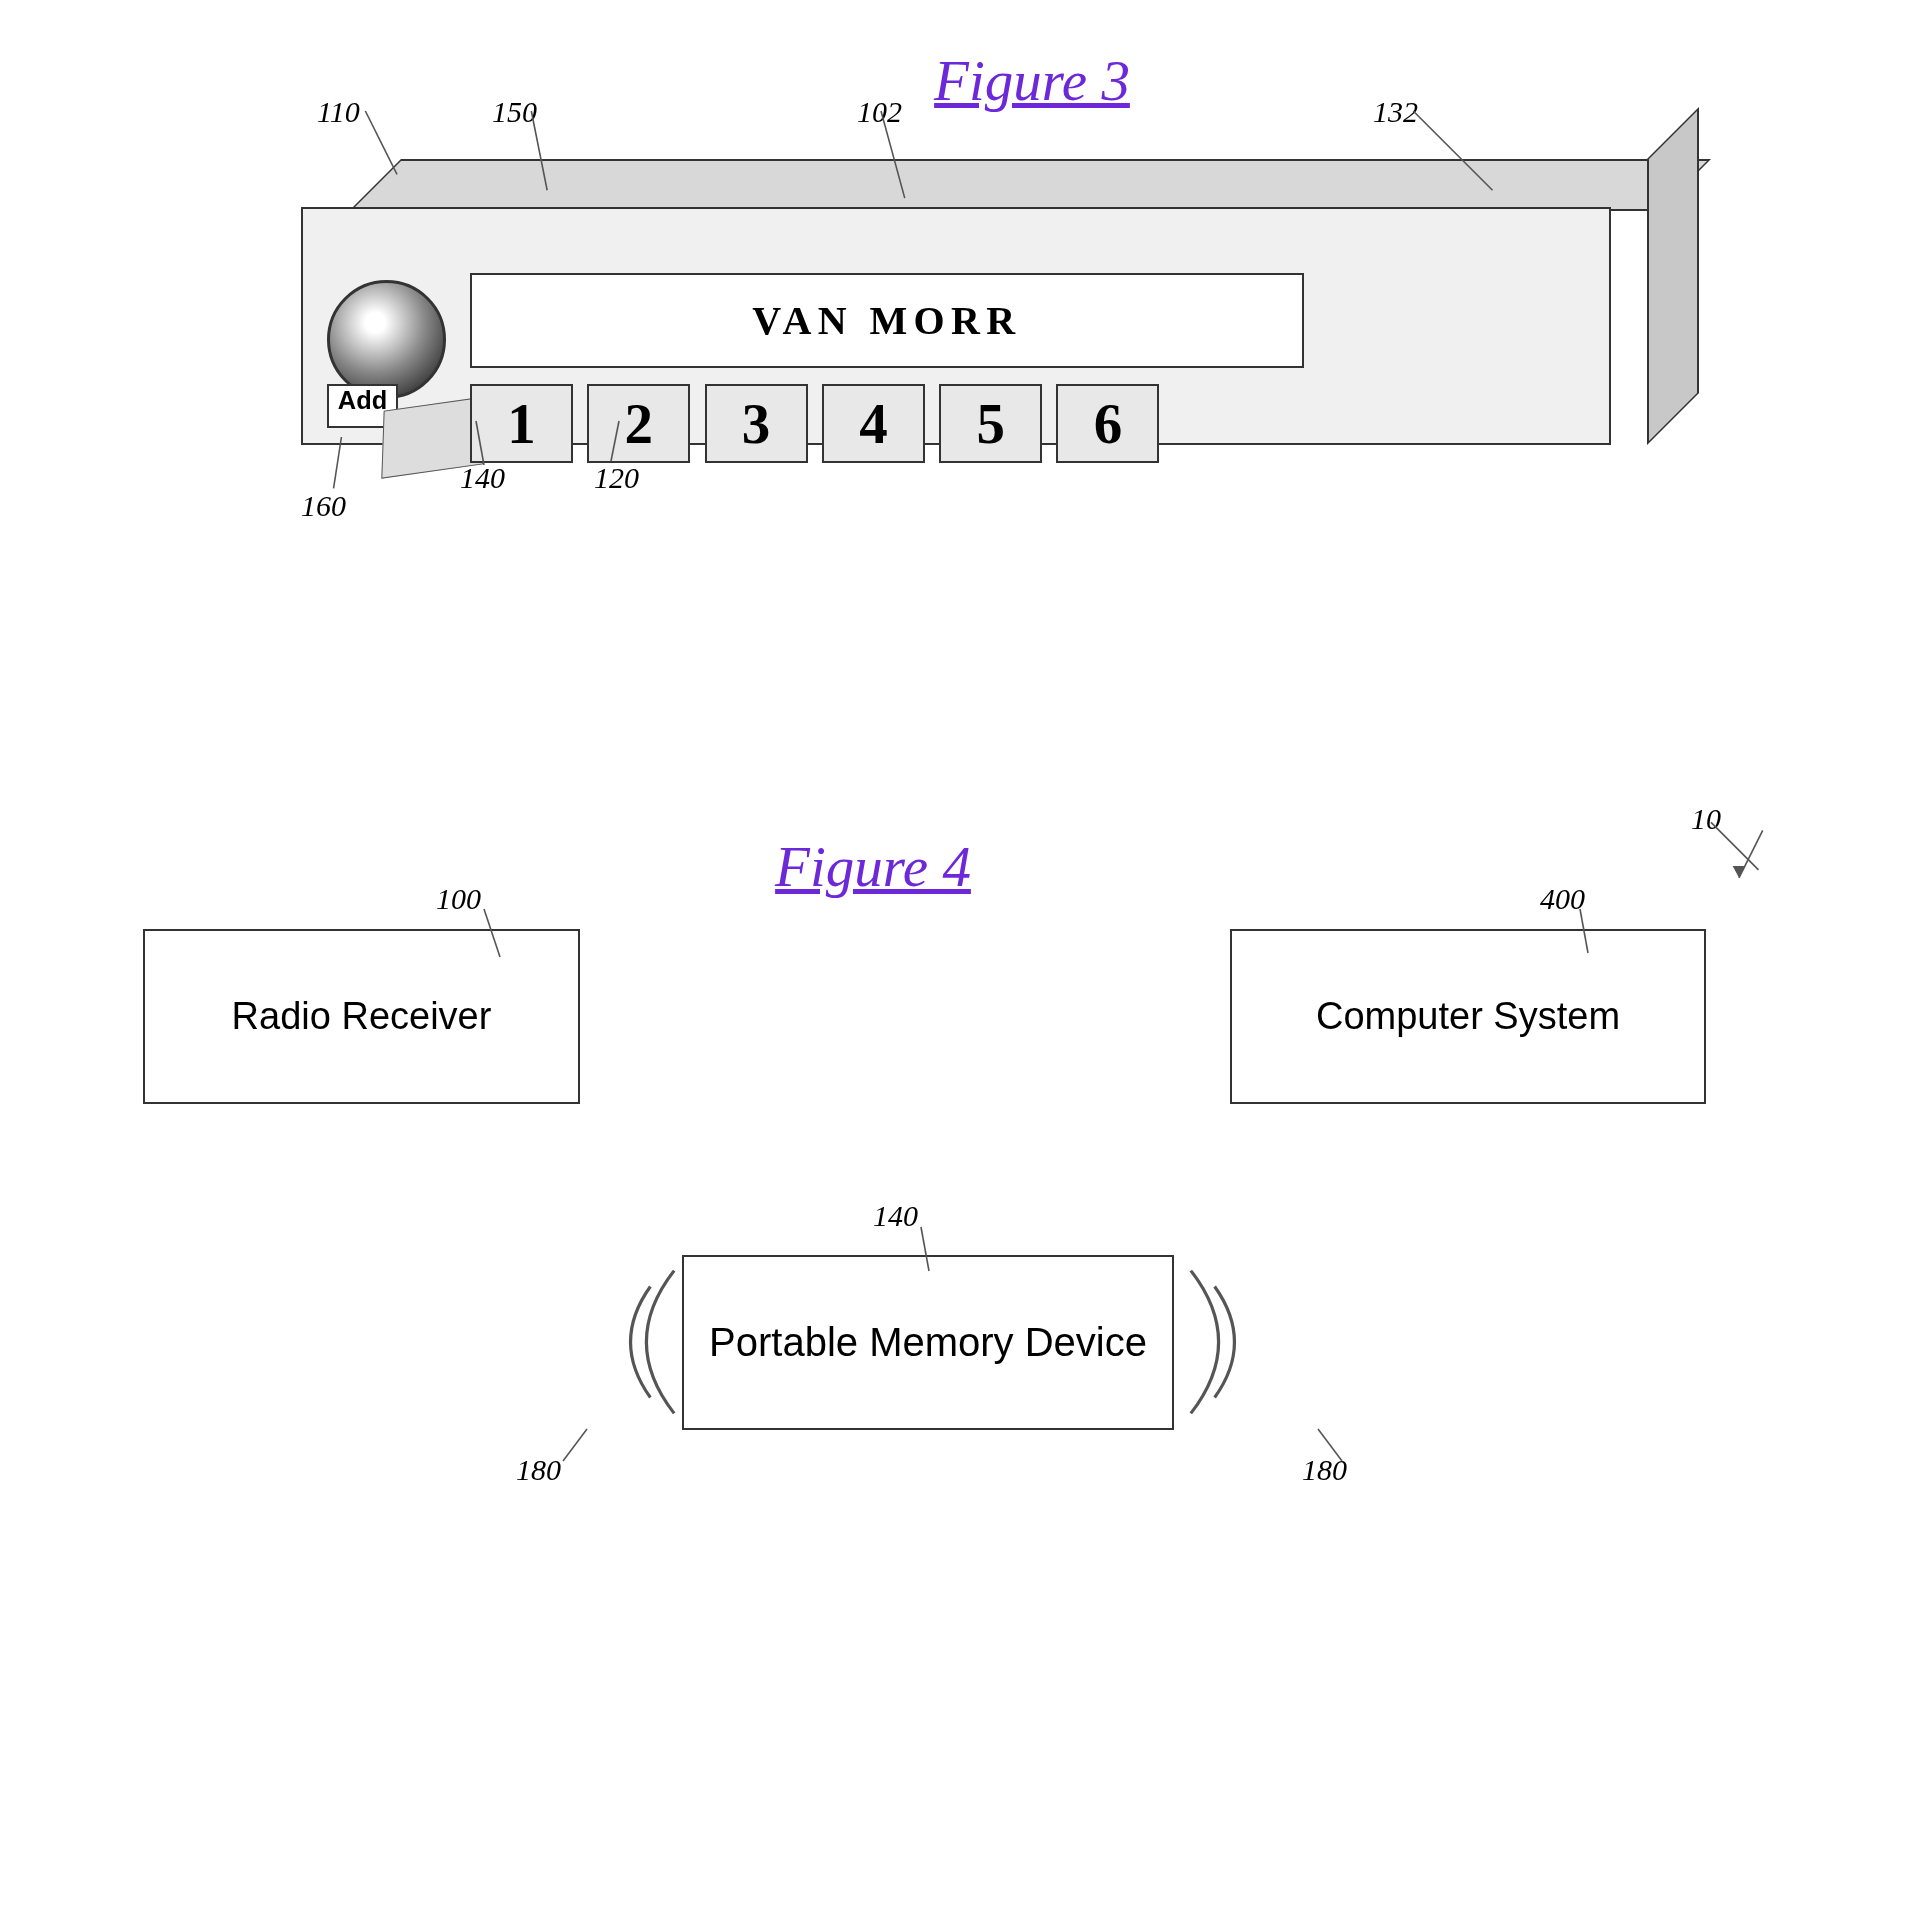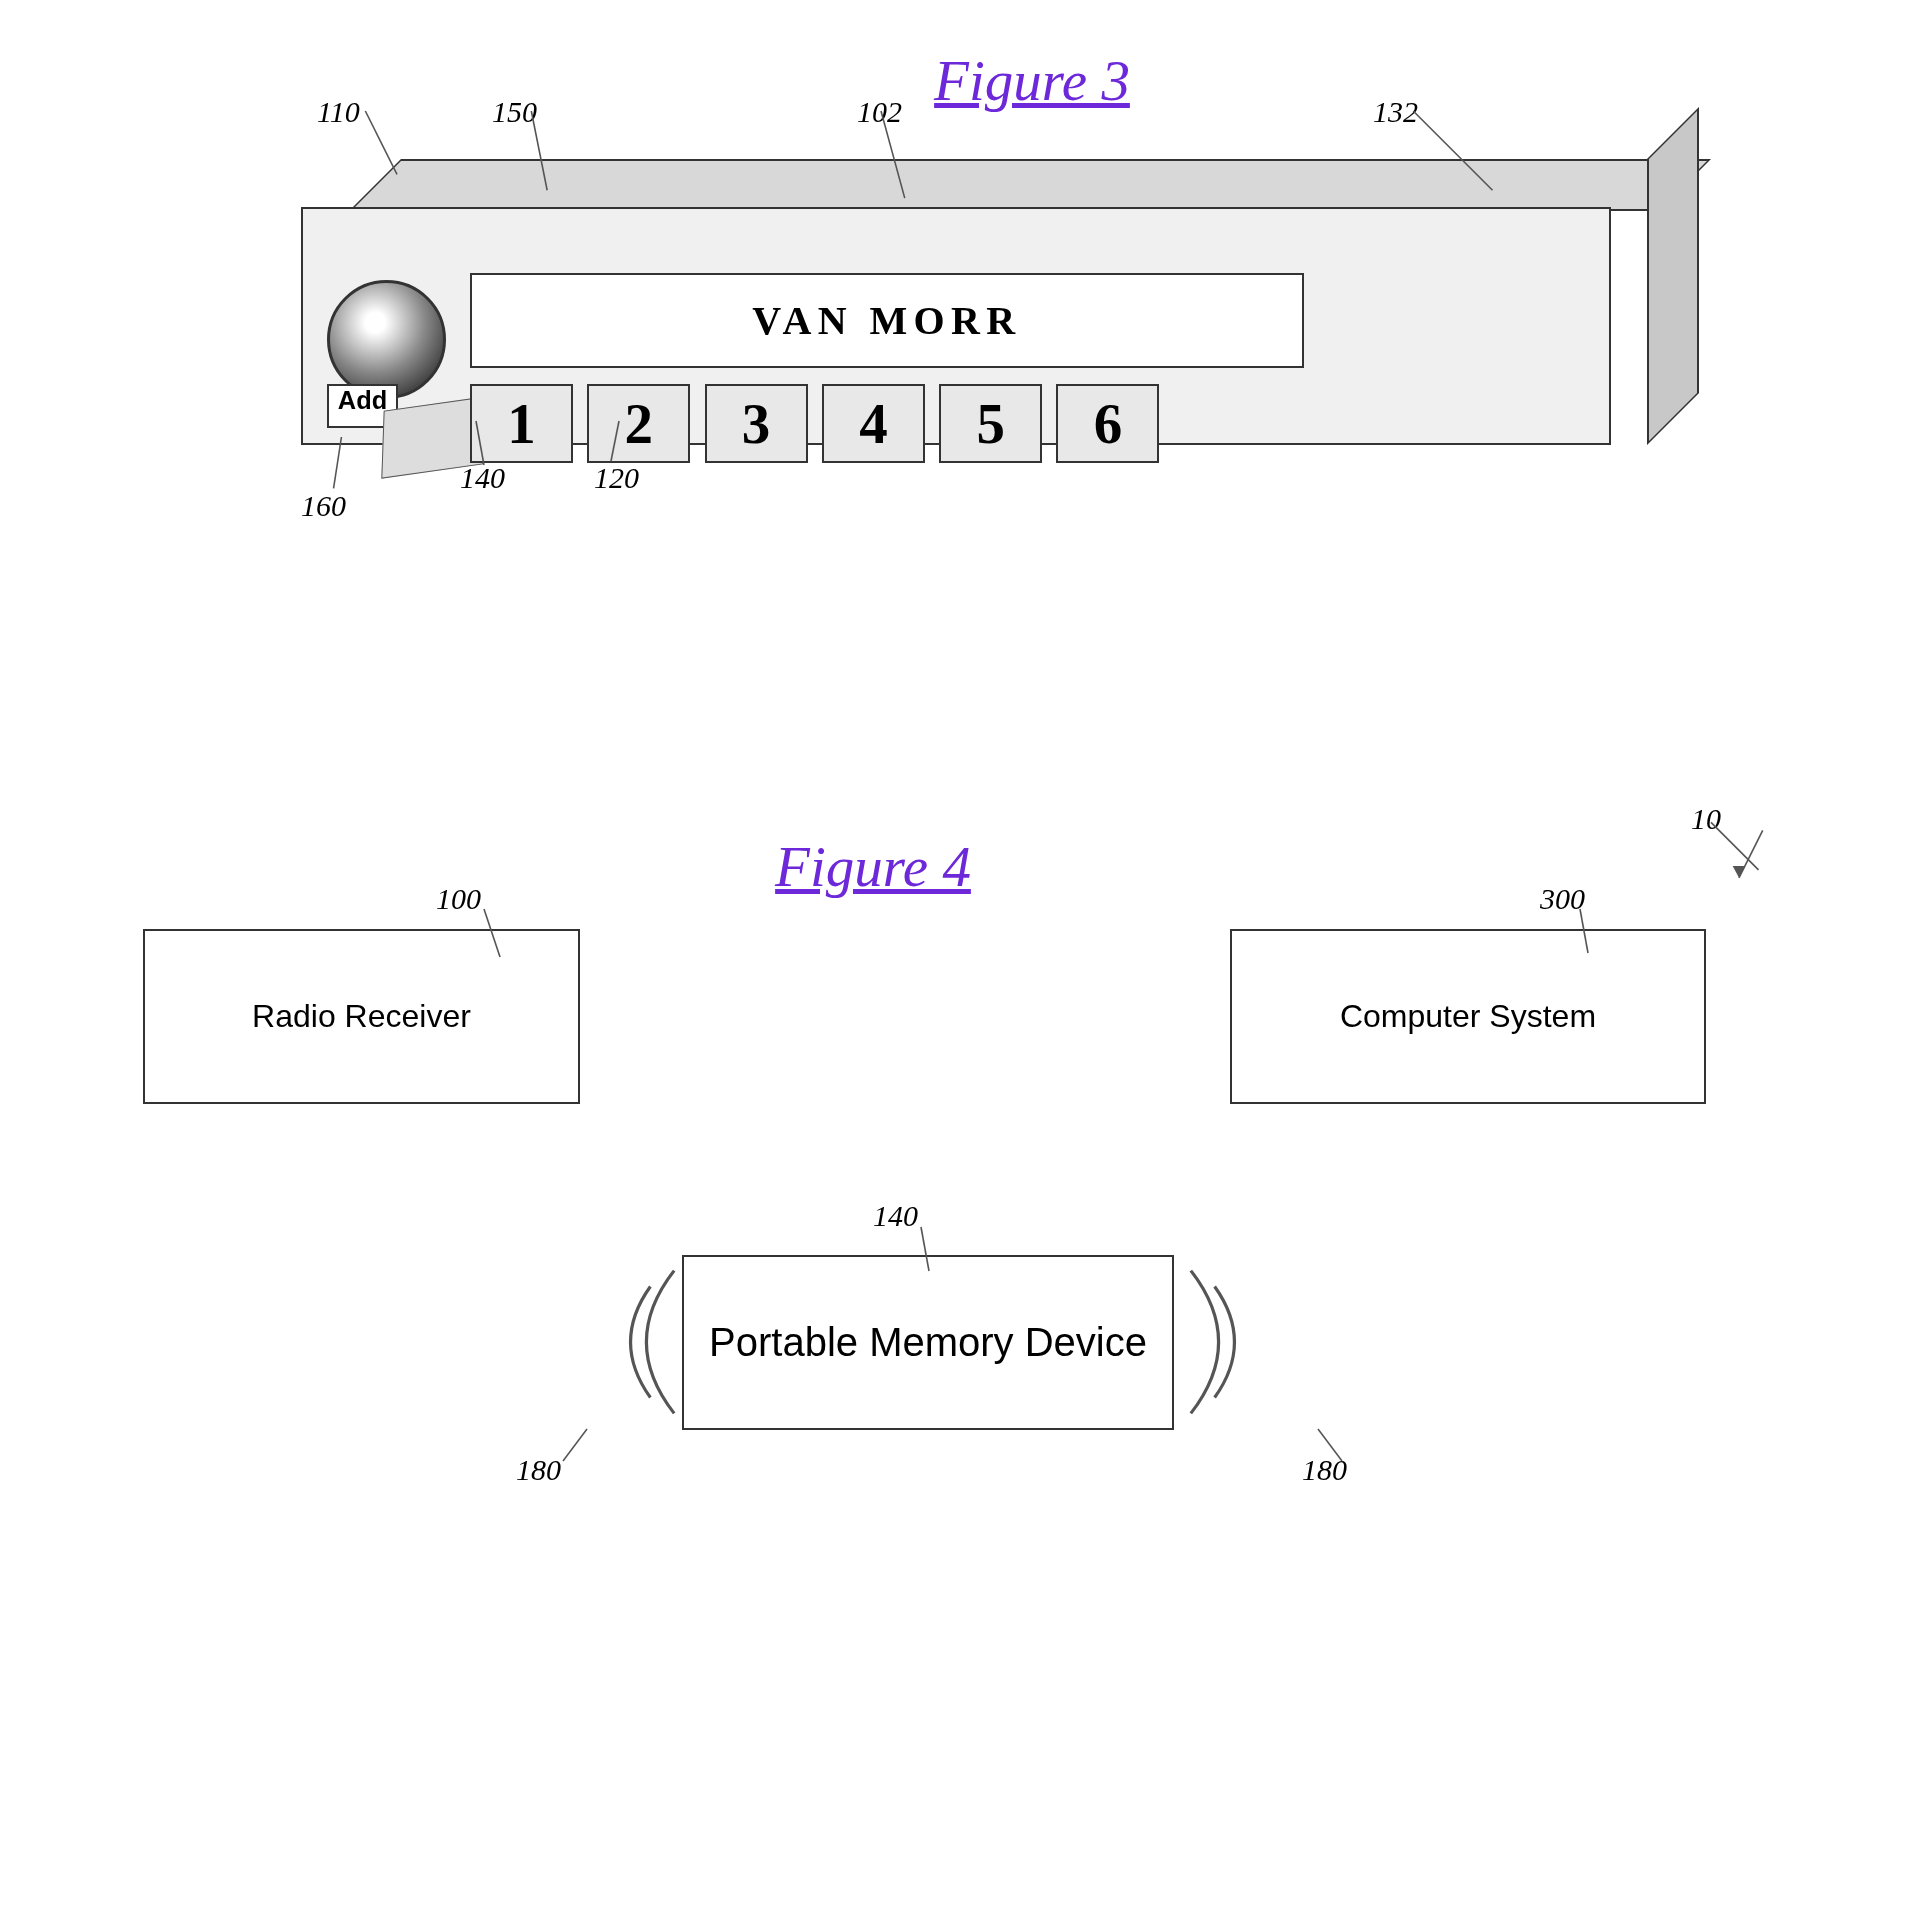--- a/index.html
+++ b/index.html
@@ -193,21 +193,21 @@
 
     
     .diag-box {
       position: absolute;
       background: #fff;
       border: 2.4px solid #333;
       display: flex;
       align-items: center;
       justify-content: center;
       font-family: Arial, sans-serif;
-      font-size: 32px;
+      font-size: 38px;
       color: #000;
       text-align: center;
     }
 
     
     .signal-arcs {
       position: absolute;
     }
 
     .signal-arcs svg {
@@ -335,21 +335,21 @@
   <span class="ref-label" style="top:48px; left:357px;">100</span>
   <svg style="position:absolute;top:75px;left:405px;width:64px;height:64px;overflow:visible;" viewBox="0 0 80 80" width="64" height="64">
     <line x1="0" y1="0" x2="20" y2="60" stroke="#555" stroke-width="2"></line>
   </svg>
 
   <span class="ref-label" style="top:365px; left:794px;">140</span>
   <svg style="position:absolute;top:393px;left:842px;width:64px;height:64px;overflow:visible;" viewBox="0 0 80 80" width="64" height="64">
     <line x1="0" y1="0" x2="10" y2="55" stroke="#555" stroke-width="2"></line>
   </svg>
 
-  <span class="ref-label" style="top:48px; left:1461px;">300</span>
+  <span class="ref-label" style="top:48px; left:1461px;">400</span>
   <svg style="position:absolute;top:75px;left:1501px;width:64px;height:64px;overflow:visible;" viewBox="0 0 80 80" width="64" height="64">
     <line x1="0" y1="0" x2="10" y2="55" stroke="#555" stroke-width="2"></line>
   </svg>
 
   <span class="ref-label" style="top:-32px; left:1612px;">10</span>
   <svg style="position:absolute;top:-12px;left:1632px;width:95px;height:64px;overflow:visible;" viewBox="0 0 120 80" width="95" height="64">
     <line x1="0" y1="0" x2="60" y2="60" stroke="#555" stroke-width="2"></line>
     <line x1="60" y1="60" x2="60" y2="60" stroke="#555" stroke-width="2"></line>
   </svg>
 

